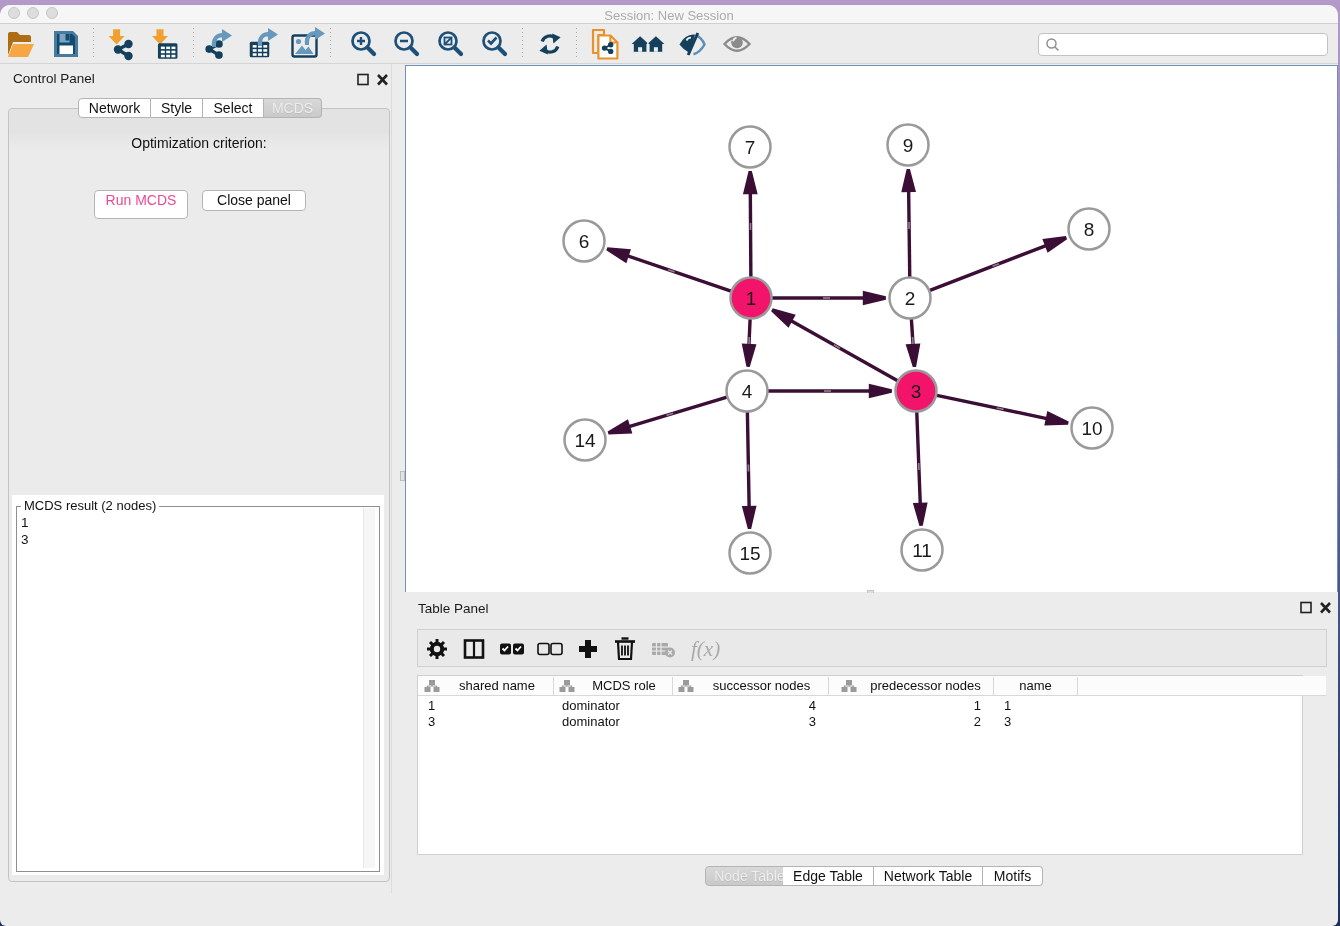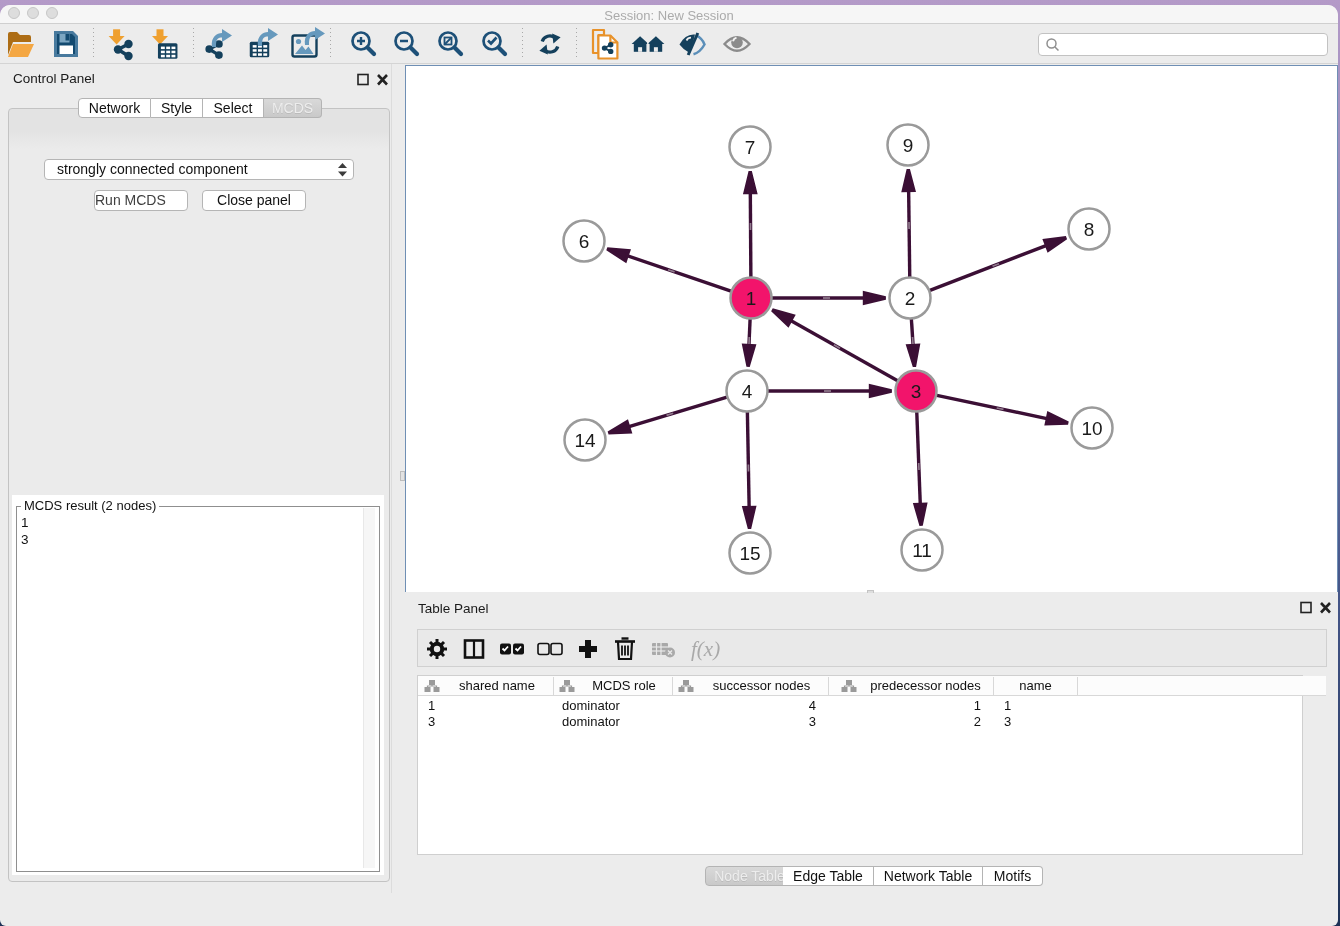--- a/index.html
+++ b/index.html
@@ -191,29 +191,24 @@
     </svg>
 
     <div class="abs" style="left:8px;top:44px;width:382px;height:774px;border:1px solid #c3c3c3;border-radius:4px;background:linear-gradient(180deg,#e3e3e3 0px,#e3e3e3 22px,#ebebeb 40px,#ebebeb 100%);"></div>
 
     <div class="abs" style="left:78px;top:34px;width:244px;height:20px;">
       <div class="tabbtn" style="left:0;width:73px;border-radius:4px 0 0 4px;">Network</div>
       <div class="tabbtn" style="left:73px;width:52px;border-left:none;">Style</div>
       <div class="tabbtn" style="left:125px;width:61px;border-left:none;">Select</div>
       <div class="tabbtn tabsel" style="left:186px;width:58px;border-left:none;border-radius:0 4px 4px 0;">MCDS</div>
     </div>
-
-    <div class="abs" style="left:44px;top:95px;width:310px;height:21px;background:#fff;border:1px solid #b5b5b5;border-radius:4px;font-size:14px;color:#111;line-height:19px;padding-left:12px;">strongly connected component
-      <svg width="12" height="14" style="position:absolute;right:4px;top:3px;">
-        <polygon points="5.5,0 10,5 1,5" fill="#3c3c3c"></polygon>
-        <polygon points="5.5,13.5 10,8.5 1,8.5" fill="#3c3c3c"></polygon>
-      </svg>
-    </div>
-
-    <div class="abs" style="left:94px;top:126px;width:94px;height:21px;background:#fff;border:1px solid #b5b5b5;border-radius:4px;font-size:14px;color:#404040;text-align:left;line-height:19px;">Run MCDS</div>
+    <div class="abs" style="left:9px;top:71px;width:380px;text-align:center;font-size:14px;color:#111;">Optimization criterion:</div>
+
+
+    <div class="abs" style="left:94px;top:126px;width:94px;height:29px;background:#fff;border:1px solid #b5b5b5;border-radius:4px;font-size:14px;color:#ec4899;text-align:center;line-height:19px;">Run MCDS</div>
     <div class="abs" style="left:202px;top:126px;width:104px;height:21px;background:#fff;border:1px solid #b5b5b5;border-radius:4px;font-size:14px;color:#111;text-align:center;line-height:19px;">Close panel</div>
 
     <div class="abs" style="left:12px;top:431px;width:372px;height:380px;background:#fff;">
       <div class="abs" style="left:4px;top:11px;right:4px;bottom:3px;border:1px solid #8f8f8f;"></div>
       <div class="abs" style="left:9px;top:3px;background:#fff;padding:0 3px;font-size:13px;color:#111;">MCDS result (2 nodes)</div>
       <div class="abs" style="left:9px;top:20px;font-size:13.5px;color:#111;line-height:16.5px;">1<br>3</div>
       <div class="abs" style="right:9px;top:13px;width:12px;height:360px;background:#f6f6f6;border-left:1px solid #e8e8e8;"></div>
     </div>
   </div>
 

